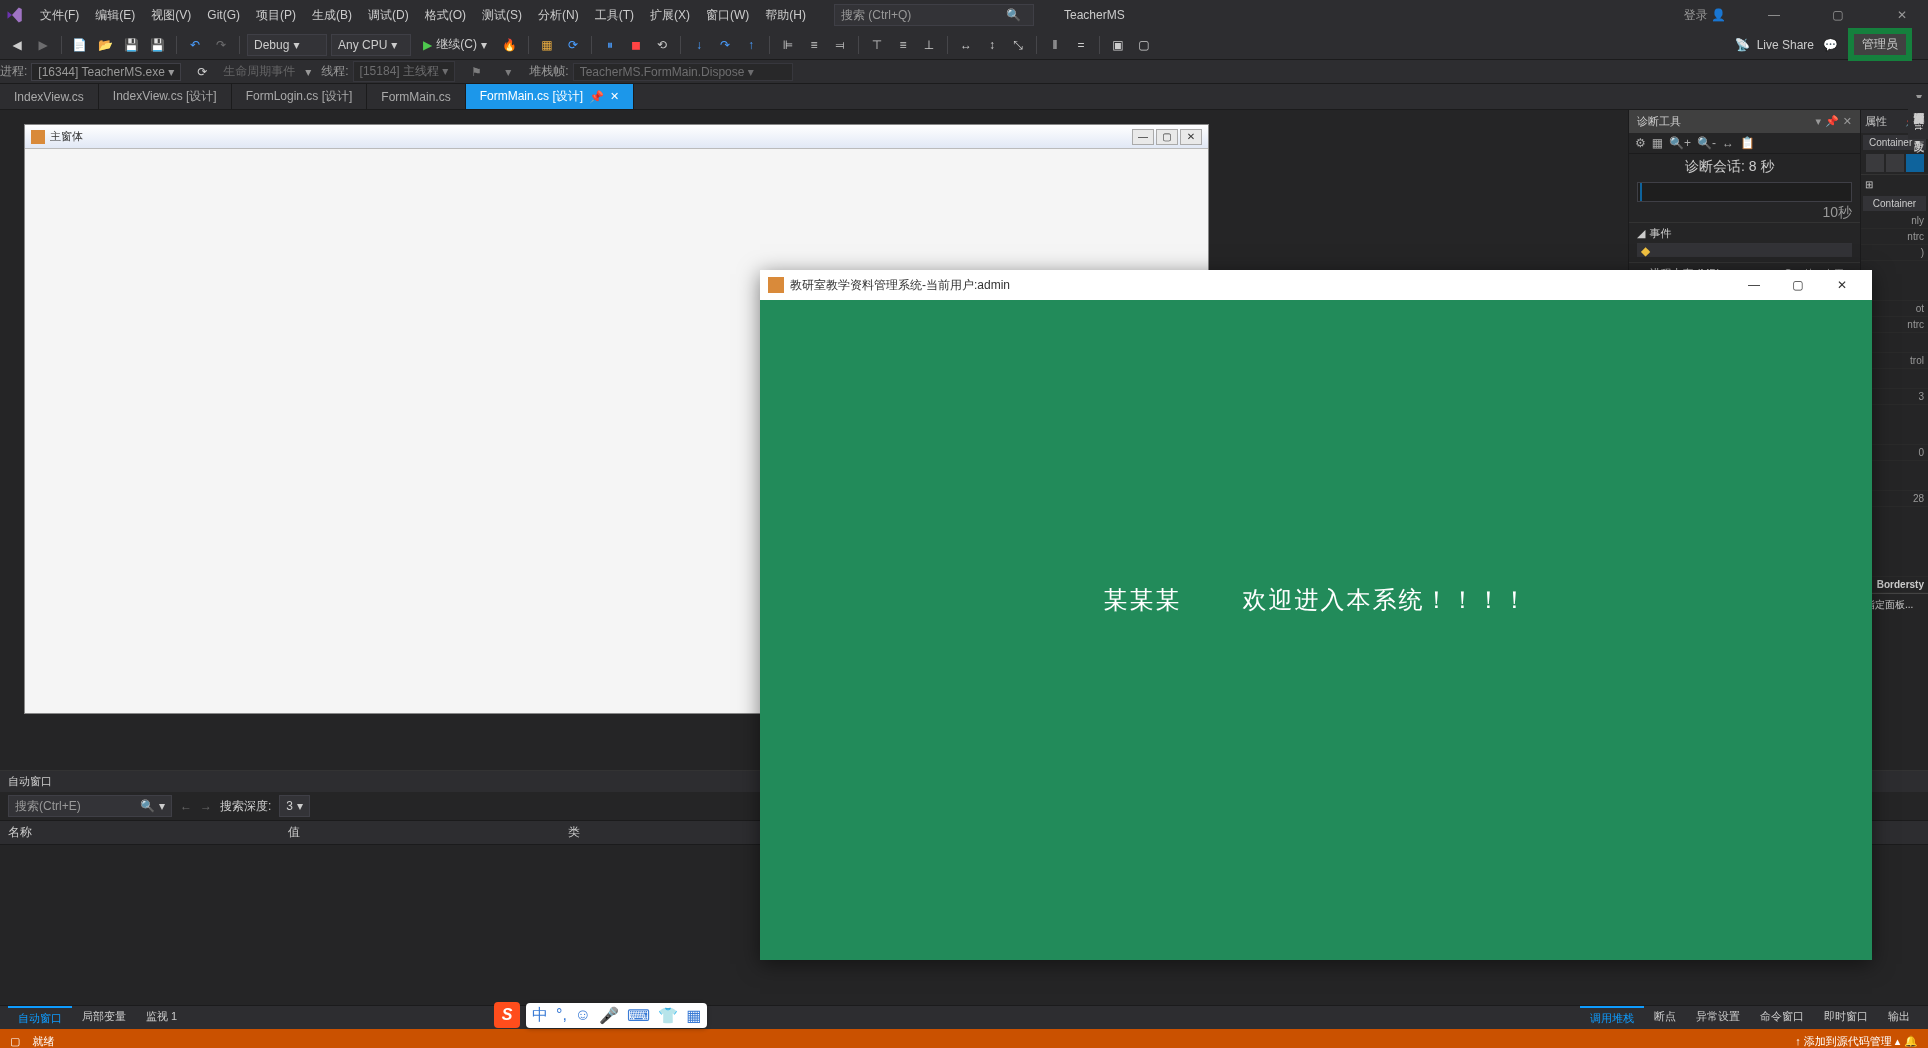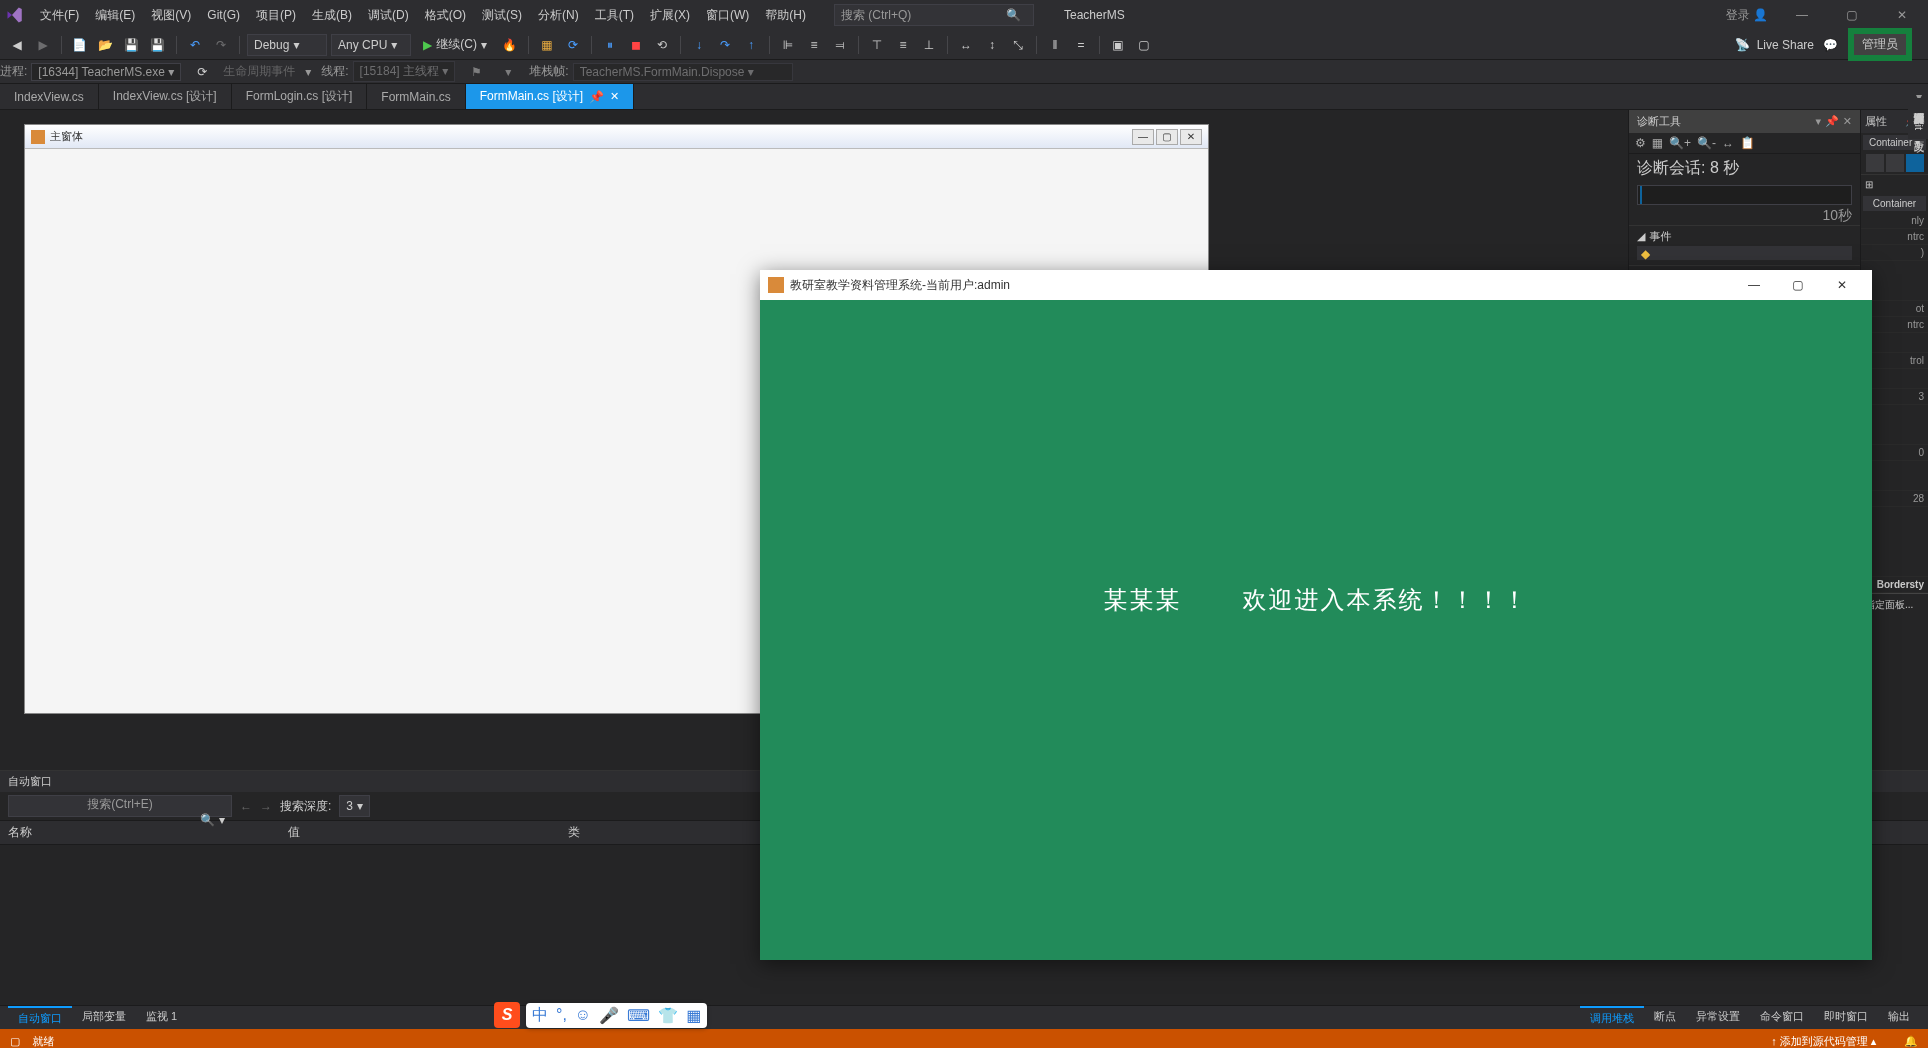--- a/index.html
+++ b/index.html
@@ -5,21 +5,21 @@
 * { margin: 0; padding: 0; box-sizing: border-box; font-family: "Microsoft YaHei", "Segoe UI", sans-serif; }
 body { background: #1e1e1e; color: #cccccc; font-size: 12px; overflow: hidden; width: 1928px; height: 1048px; position: relative; }
 
 
 .menubar { height: 30px; background: #2d2d30; display: flex; align-items: center; padding: 0 6px; }
 .vs-logo { width: 18px; height: 18px; margin-right: 8px; display: inline-flex; }
 .menu-item { padding: 4px 8px; cursor: pointer; color: #cccccc; }
 .menubar .search { margin-left: 20px; background: #333337; border: 1px solid #3f3f46; height: 22px; width: 200px; padding: 0 6px; display: flex; align-items: center; color: #999; }
 .menubar .search-icon { margin-left: auto; padding: 0 6px; color: #999; }
 .menubar .app-name { margin-left: 30px; font-weight: normal; color: #cccccc; }
-.menubar .right-section { margin-left: auto; display: flex; align-items: center; gap: 10px; }
+.menubar .right-section { margin-left: auto; display: flex; align-items: center; gap: 24px; }
 .login-link { color: #999; padding: 4px; }
 .win-btn { width: 40px; height: 30px; display: flex; align-items: center; justify-content: center; cursor: pointer; color: #999; }
 
 
 .toolbar { background: #2d2d30; border-bottom: 1px solid #1b1b1c; display: flex; align-items: center; padding: 2px 6px; height: 30px; gap: 4px; }
 .tool-btn { width: 22px; height: 22px; display: flex; align-items: center; justify-content: center; cursor: pointer; color: #cccccc; border-radius: 2px; }
 .tool-sep { width: 1px; height: 18px; background: #46464a; margin: 0 3px; }
 .tool-dropdown { background: #333337; border: 1px solid #3f3f46; height: 22px; padding: 0 6px; display: flex; align-items: center; color: #cccccc; gap: 4px; }
 .tool-dropdown.wide { min-width: 80px; }
 .continue-btn { display: flex; align-items: center; gap: 4px; padding: 0 8px; height: 22px; color: #cccccc; }
@@ -48,21 +48,21 @@
 .form-title-bar .winbtns { margin-left: auto; display: flex; gap: 2px; }
 .form-title-bar .wb { width: 22px; height: 16px; border: 1px solid #aaa; background: #e9e9e9; text-align: center; line-height: 14px; font-size: 10px; }
 .form-body { background: #f5f5f5; height: calc(100% - 24px); }
 
 
 .right-col { width: 300px; display: flex; background: #252526; }
 .diag-panel { flex: 1; border-left: 1px solid #1b1b1c; }
 .panel-header { background: #404040; padding: 4px 8px; display: flex; align-items: center; font-size: 11px; }
 .panel-header .controls { margin-left: auto; display: flex; gap: 4px; color: #999; }
 .panel-tools { background: #252526; padding: 3px 6px; display: flex; gap: 6px; border-bottom: 1px solid #1b1b1c; color: #aaa; }
-.diag-session { padding: 4px 8px; color: #cccccc; font-size: 16px; }
+.diag-session { padding: 4px 8px; color: #cccccc; font-size: 14px; margin-left: 48px; }
 .timeline { height: 20px; background: #1e1e1e; margin: 2px 8px; border: 1px solid #3f3f46; position: relative; }
 .timeline .marker { position: absolute; left: 2px; top: 0; bottom: 0; width: 2px; background: #0e639c; }
 .timeline-labels { display: flex; justify-content: space-between; padding: 0 8px; font-size: 14px; color: #999; }
 .diag-section { padding: 3px 8px; border-top: 1px solid #333; }
 .diag-section .title { font-size: 11px; color: #ccc; display: flex; align-items: center; gap: 4px; }
 .diag-section .legend { font-size: 10px; color: #aaa; }
 .mem-graph { height: 22px; background: #333337; margin: 2px 0; position: relative; }
 .mem-graph .line { position: absolute; left: 0; right: 0; top: 30%; height: 2px; background: #f0c040; }
 .mem-vals { display: flex; justify-content: space-between; font-size: 10px; color: #999; }
 
@@ -76,34 +76,34 @@
 .prop-list { font-size: 10px; color: #999; }
 .prop-row { padding: 2px 4px; text-align: right; border-bottom: 1px solid #2a2a2a; overflow: hidden; }
 
 
 .vtabs { position: absolute; right: 0; top: 98px; width: 20px; background: #2d2d30; writing-mode: vertical-rl; padding: 6px 2px; font-size: 11px; color: #ccc; display: flex; gap: 12px; }
 
 
 .bottom-panel { background: #252526; border-top: 1px solid #333; }
 .bottom-header { background: #2d2d30; padding: 3px 8px; font-size: 11px; }
 .bottom-toolbar { display: flex; align-items: center; padding: 3px 8px; gap: 8px; }
-.bottom-search { background: #333337; border: 1px solid #3f3f46; height: 22px; width: 224px; padding: 0 6px; display: flex; align-items: center; flex-direction: column; }
+.bottom-search { background: #333337; border: 1px solid #3f3f46; height: 22px; width: 164px; padding: 0 6px; display: flex; align-items: center; }
 .bottom-table-hdr { display: flex; padding: 3px 8px; background: #2d2d30; border-top: 1px solid #1b1b1c; border-bottom: 1px solid #1b1b1c; }
 .bottom-table-hdr .col { flex: 0 0 280px; }
 .bottom-body { height: 160px; }
 
 
 .bottom-tabs { display: flex; background: #2d2d30; padding: 0 8px; border-top: 1px solid #1b1b1c; }
 .btab { padding: 3px 10px; font-size: 11px; cursor: pointer; }
 .btab.active { color: #0e9cff; border-top: 2px solid #0e9cff; }
 .bottom-tabs .right-group { margin-left: auto; display: flex; }
 
 
 .statusbar { height: 24px; background: #ca5100; color: #fff; display: flex; align-items: center; padding: 0 10px; gap: 12px; font-size: 11px; }
-.statusbar .right { margin-left: auto; display: flex; gap: 28px; align-items: center; }
+.statusbar .right { margin-left: auto; display: flex; gap: 4px; align-items: center; }
 
 
 .app-window { position: absolute; left: 760px; top: 270px; width: 1112px; height: 690px; background: #ffffff; box-shadow: 0 4px 20px rgba(0,0,0,0.5); z-index: 100; }
 .app-title { height: 30px; background: #ffffff; display: flex; align-items: center; padding: 0 8px; font-size: 12px; color: #333; }
 .app-title .ico { width: 16px; height: 16px; background: #d98a3a; margin-right: 6px; }
 .app-title .winbtns { margin-left: auto; display: flex; }
 .app-title .wb { width: 44px; height: 30px; display: flex; align-items: center; justify-content: center; cursor: pointer; }
 .app-body { height: calc(100% - 30px); background: #228B5A; display: flex; align-items: center; justify-content: center; }
 .welcome-text { color: #ffffff; font-size: 24px; letter-spacing: 2px; display: flex; gap: 61px; margin-top: -60px; }
 

